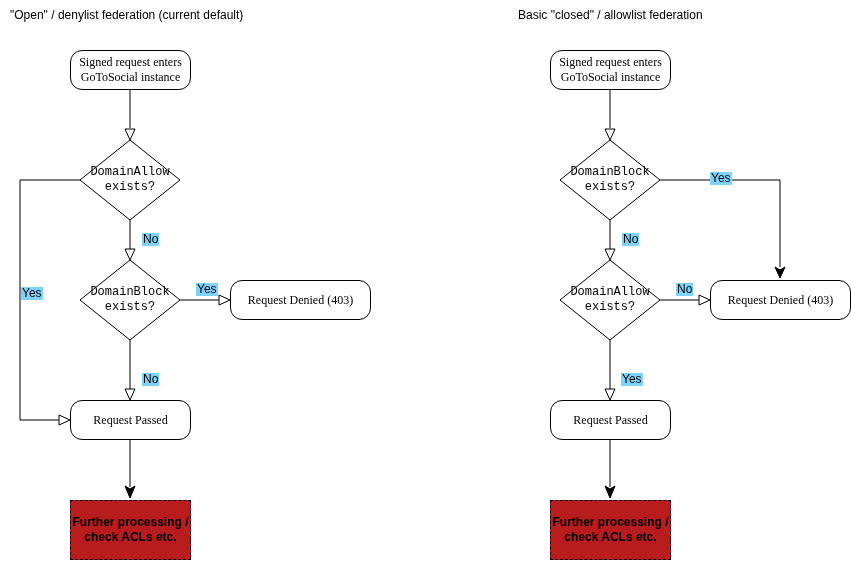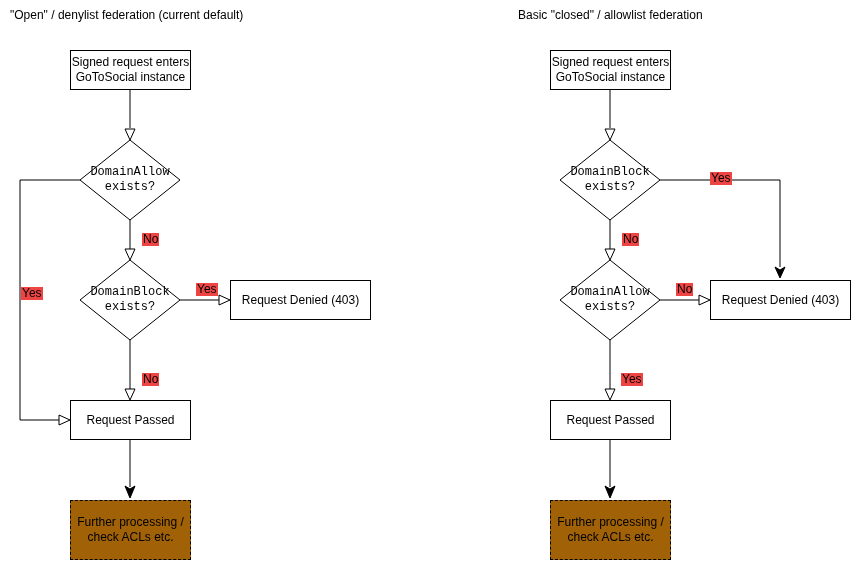--- a/index.html
+++ b/index.html
@@ -25,33 +25,35 @@
     display: flex;
     align-items: center;
     justify-content: center;
     text-align: center;
     font-size: 12px;
     line-height: 15px;
     white-space: pre-line;
   }
   .box {
     border: 1px solid #000000;
-    border-radius: 0;
+    border-radius: 12px;
     background: #ffffff;
+    font-family: Liberation Serif, serif;
   }
   .dashed-box {
     border: 1px dashed #000000;
-    background: #a16207;
+    background: #b91c1c;
+    font-weight: bold;
   }
   .decision-text { background: transparent; font-family: Liberation Mono, monospace; }
   .edge-label {
     position: absolute;
     font-size: 12px;
     line-height: 13px;
-    background: #ef4444;
+    background: #7dd3fc;
     padding: 0 1px;
     white-space: pre;
     text-align: center;
   }
   svg path { stroke: #000000; stroke-width: 1; }
 </style>
 </head>
 <body>
 
 <div class="canvas">

